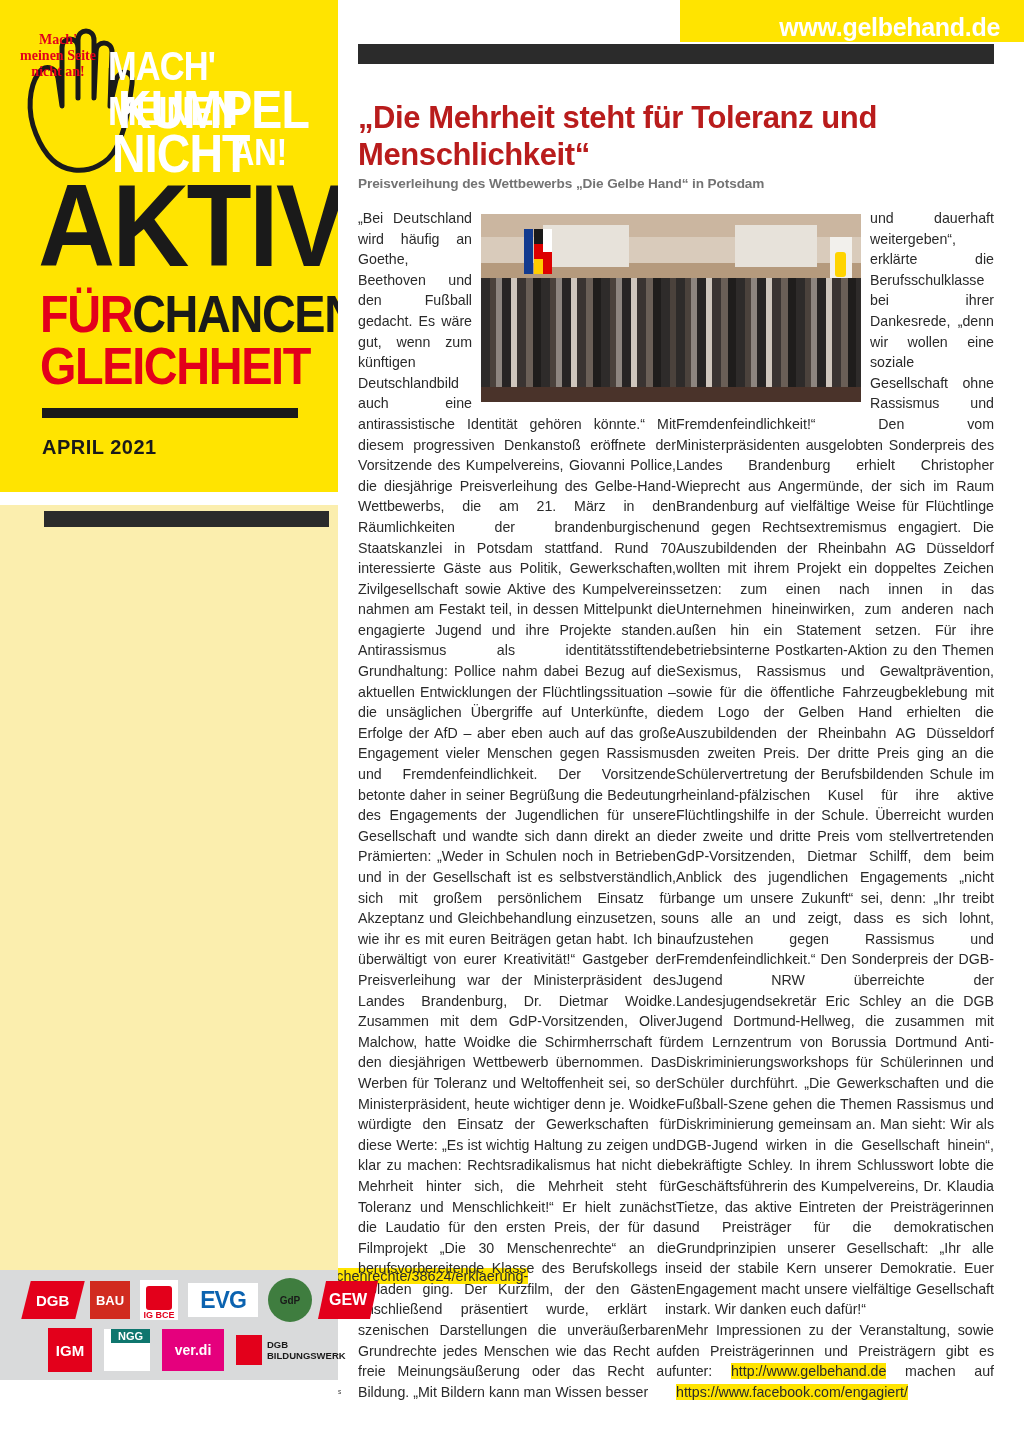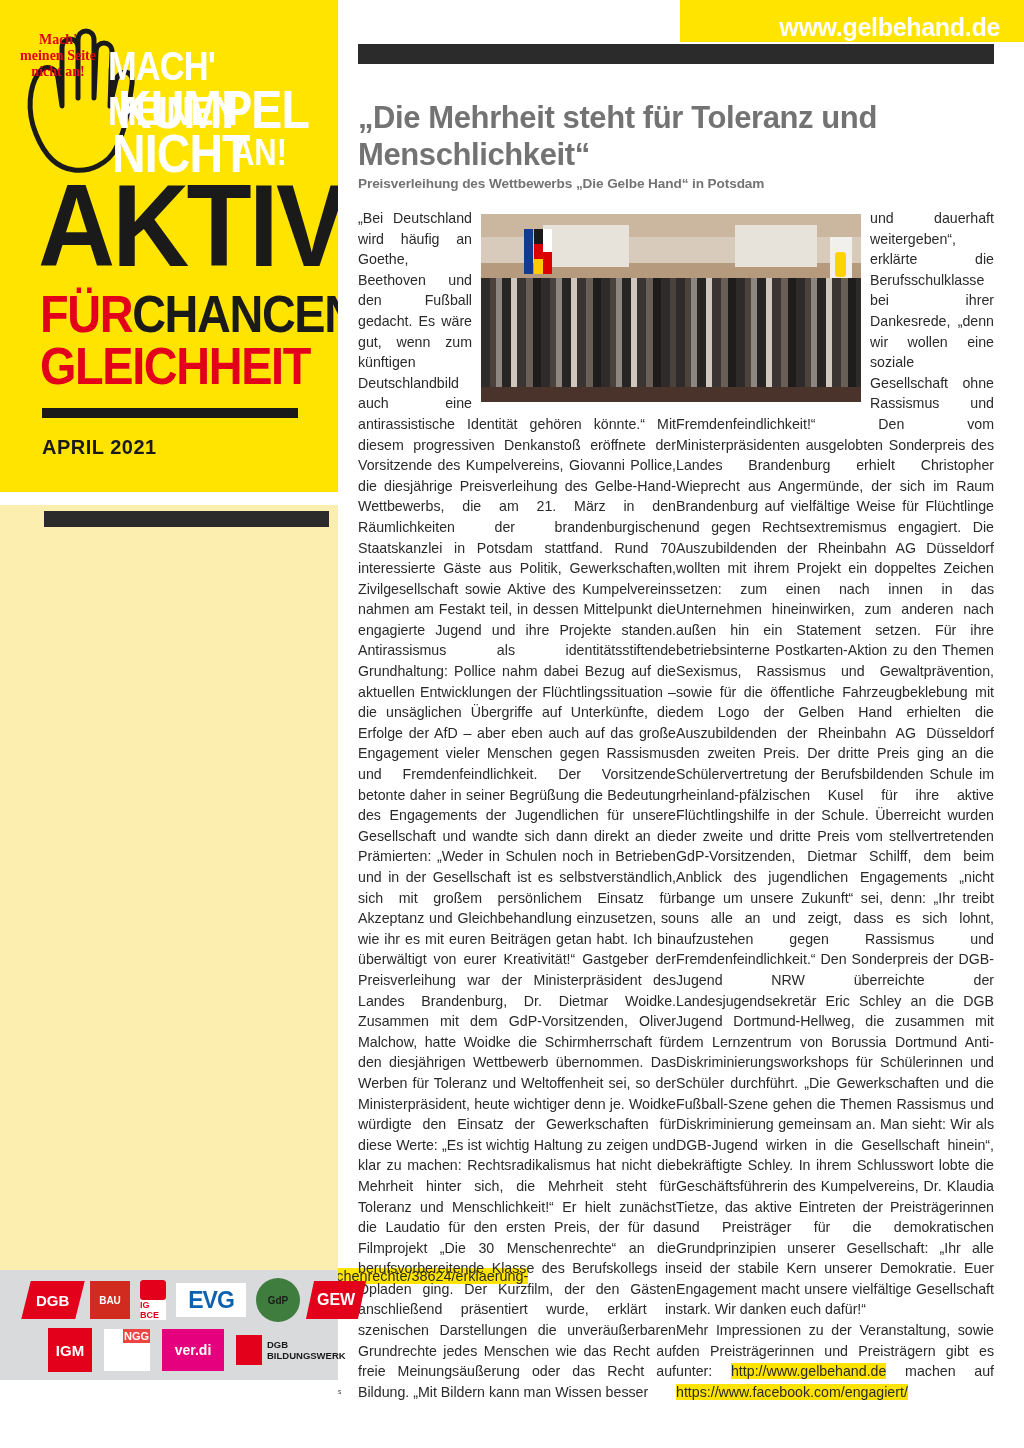--- a/index.html
+++ b/index.html
@@ -92,36 +92,36 @@
   }
   .logo-row{ position:absolute; display:flex; align-items:center; }
   .logo-row.r1{ left:26px; top:1278px; gap:10px; z-index:5;}
   .logo-row.r2{ left:48px; top:1328px; gap:12px; z-index:5;}
   .lg{ display:flex; align-items:center; justify-content:center;
        font-weight:bold; color:#fff; font-size:13px; }
   .lg-dgb{ width:54px;height:38px;background:#e3001b;
            transform:skewX(-14deg); }
   .lg-dgb span{ transform:skewX(14deg); font-size:15px;}
   .lg-ige{ width:40px;height:38px;background:#d12b1f; position:relative;}
-  .lg-ige span{font-size:10px;}
-  .lg-bce{ width:26px;height:40px;background:#fff;color:#e3001b;
+  .lg-ige span{font-size:13px;}
+  .lg-bce{ width:38px;height:40px;background:#fff;color:#e3001b;
            display:flex;flex-direction:column;align-items:center;justify-content:flex-end;}
   .lg-bce .sq{width:26px;height:24px;background:#e3001b;border-radius:3px;}
   .lg-bce b{font-size:9px;color:#e3001b;}
   .lg-evg{ width:70px;height:34px;background:#fff;color:#0b63b0; font-size:23px;
            letter-spacing:-1px; }
   .lg-gdp{ width:44px;height:44px;border-radius:50%;background:#3f7d3f;
            color:#1a1a1a; font-size:10px;}
   .lg-gew{ width:52px;height:38px;background:#e3001b; transform:skewX(-12deg);}
   .lg-gew span{transform:skewX(12deg); font-size:16px;}
   .lg-igm{ width:44px;height:44px;background:#e3001b;}
   .lg-igm span{font-size:15px;}
   .lg-ngg{ width:46px;height:42px;background:#fff;color:#e3001b;position:relative;}
-  .lg-ngg .tag{position:absolute;right:0;top:0;background:#ef4444;color:#fff;
-               font-size:11px;padding:1px 1px;}
+  .lg-ngg .tag{position:absolute;right:0;top:0;background:#0f766e;color:#fff;
+               font-size:11px;padding:1px 7px;}
   .lg-verdi{ width:62px;height:42px;background:#e5007d; font-size:14px;}
   .lg-bw{ display:flex;align-items:center;gap:5px;}
   .lg-bw .mark{width:26px;height:30px;background:#e3001b;}
   .lg-bw .txt{color:#1a1a1a;font-size:9.5px;line-height:11px;font-weight:bold;text-align:left;}
 
   
   .min-foot{ position:absolute; left:0; top:1382px; width:338px; height:66px;
              background:#ffffff; z-index:5;}
   .min-left{ position:absolute; left:40px; top:1390px; display:flex; gap:7px; align-items:flex-start;}
   .eagle{ width:16px;height:18px;background:#1a1a1a;border-radius:3px 3px 40% 40%;}
@@ -132,21 +132,21 @@
   .dl-sub{ font-size:6.6px; color:#3a3a3a; letter-spacing:0.1px;}
   .dl-main{ font-size:17px; color:#2a2a2a; font-family:"Liberation Serif", serif;}
   .dl-main .leben{ color:#e3001b; font-style:italic; font-weight:bold;
                    font-family:"Liberation Serif", serif;}
 
   
   .art-rule{ position:absolute; left:358px; top:44px; width:636px; height:20px;
              background:#2b2b2b; z-index:3;}
   .art-title{
     position:absolute; left:358px; top:78px; width:600px;
-    font-size:31px; line-height:37px; font-weight:bold; color:#737373;
+    font-size:31px; line-height:37px; font-weight:bold; color:#b91c1c;
     letter-spacing:-0.4px;
   }
   .art-sub{
     position:absolute; left:358px; top:176px; width:620px;
     font-size:13.6px; font-weight:bold; color:#737373; letter-spacing:-0.1px;
   }
 
   .col{ position:absolute; top:208px; width:318px;
         font-size:14.2px; line-height:20.6px; color:#2a2a2a;
         text-align:justify; hyphens:auto; }

